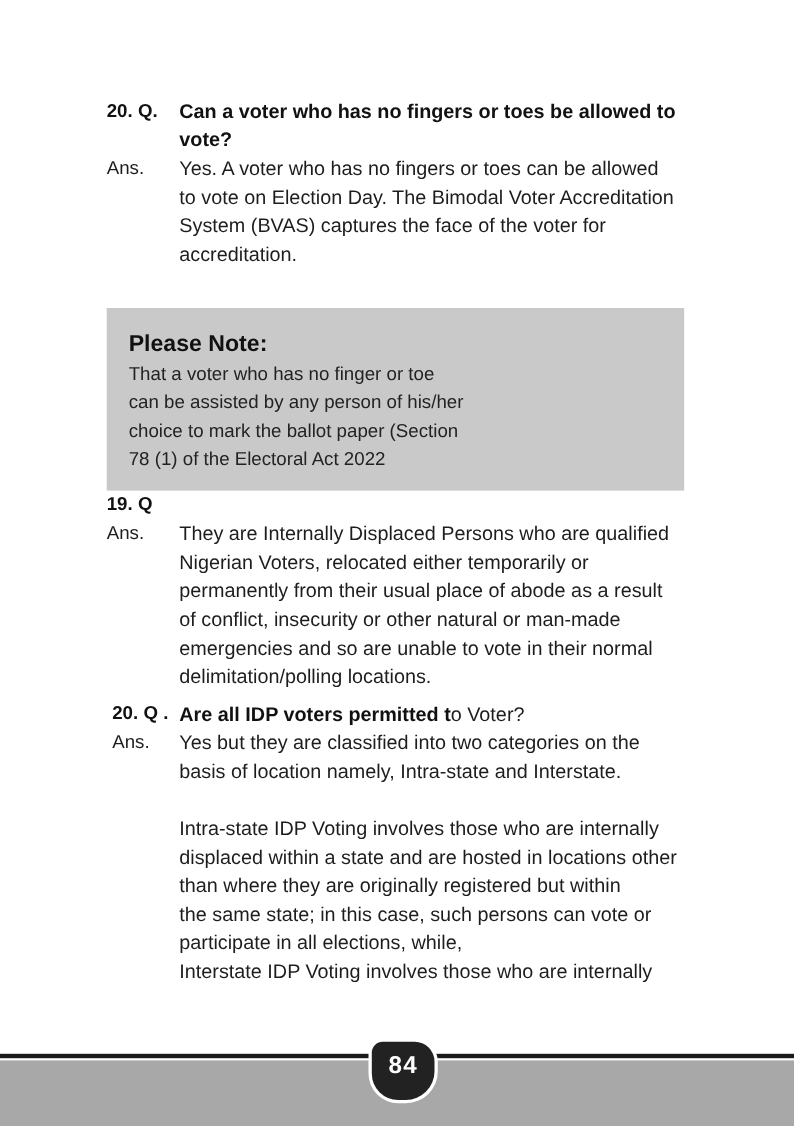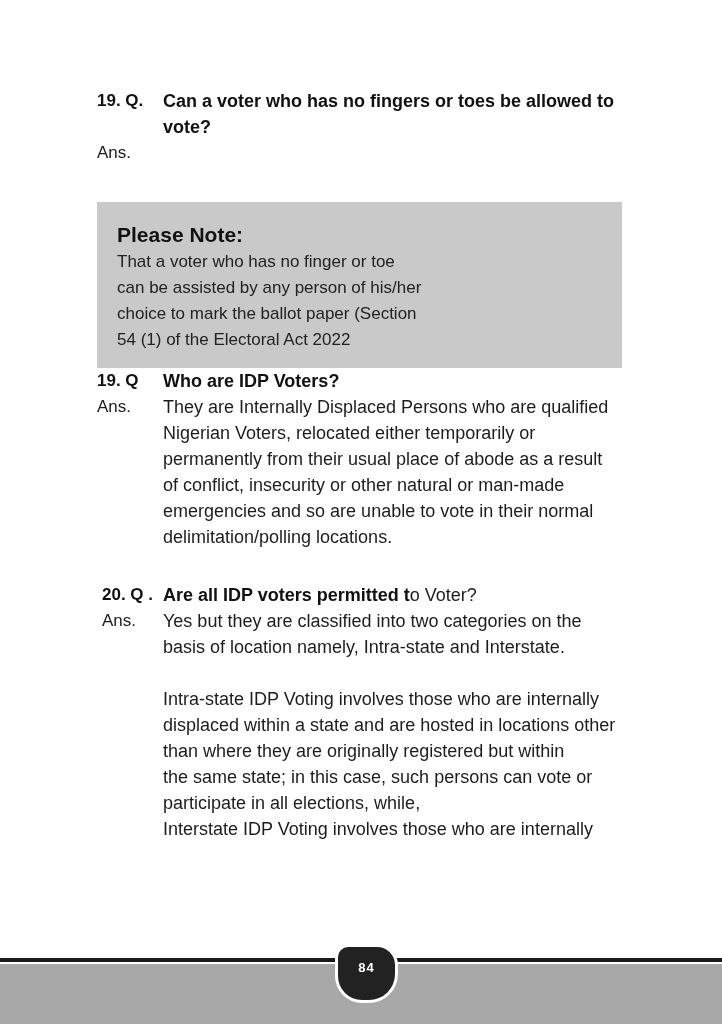--- a/index.html
+++ b/index.html
@@ -50,21 +50,21 @@
     white-space:nowrap;
   }
   .note-body{
     flex:1 1 auto;
     font-size:17px;line-height:26px;
     margin-top:1px;
     white-space:pre-line;
     color:#222222;
   }
   .block-19{}
-  .block-20{margin-top:32px;}
+  .block-20{margin-top:8px;}
   .block-20 .qa-label{padding-left:5px;flex-basis:61px;}
   .footer-rule{
     position:absolute;
     left:0;top:958px;
     width:722px;height:4px;
     background:#1a1a1a;
   }
   .footer-band{
     position:absolute;
     left:0;top:964px;
@@ -79,55 +79,58 @@
     border-radius:10px 18px 26px 24px;
     box-shadow:0 0 0 3px #ffffff;
     display:flex;
     align-items:center;
     justify-content:center;
     padding-bottom:12px;
     box-sizing:border-box;
   }
   .page-badge span{
     color:#ffffff;
-    font-size:13px;
+    font-size:22px;
     font-weight:700;
     letter-spacing:1px;
   }
 </style>
 </head>
 <body>
 
 <div class="page">
 
   <div class="content">
 
     <section class="qa-block">
       <div class="qa-row">
-        <div class="qa-label bold">19. Q.</div>
+        <div class="qa-label bold">20. Q.</div>
         <div class="qa-text bold">Can a voter who has no fingers or toes be allowed to
 vote?</div>
       </div>
       <div class="qa-row">
         <div class="qa-label">Ans.</div>
+        <div class="qa-text">Yes. A voter who has no fingers or toes can be allowed
+to vote on Election Day. The Bimodal Voter Accreditation
+System (BVAS) captures the face of the voter for
+accreditation.</div>
       </div>
     </section>
 
     <aside class="note-box">
       <span class="note-title">Please Note:</span>
       <div class="note-body">That a voter who has no finger or toe
 can be assisted by any person of his/her
 choice to mark the ballot paper (Section
-54 (1) of the Electoral Act 2022</div>
+78 (1) of the Electoral Act 2022</div>
     </aside>
 
     <section class="qa-block block-19">
       <div class="qa-row">
         <div class="qa-label bold">19. Q</div>
-        <div class="qa-text bold">Who are IDP Voters?</div>
       </div>
       <div class="qa-row">
         <div class="qa-label">Ans.</div>
         <div class="qa-text">They are Internally Displaced Persons who are qualified
 Nigerian Voters, relocated either temporarily or
 permanently from their usual place of abode as a result
 of conflict, insecurity or other natural or man-made
 emergencies and so are unable to vote in their normal
 delimitation/polling locations.</div>
       </div>

